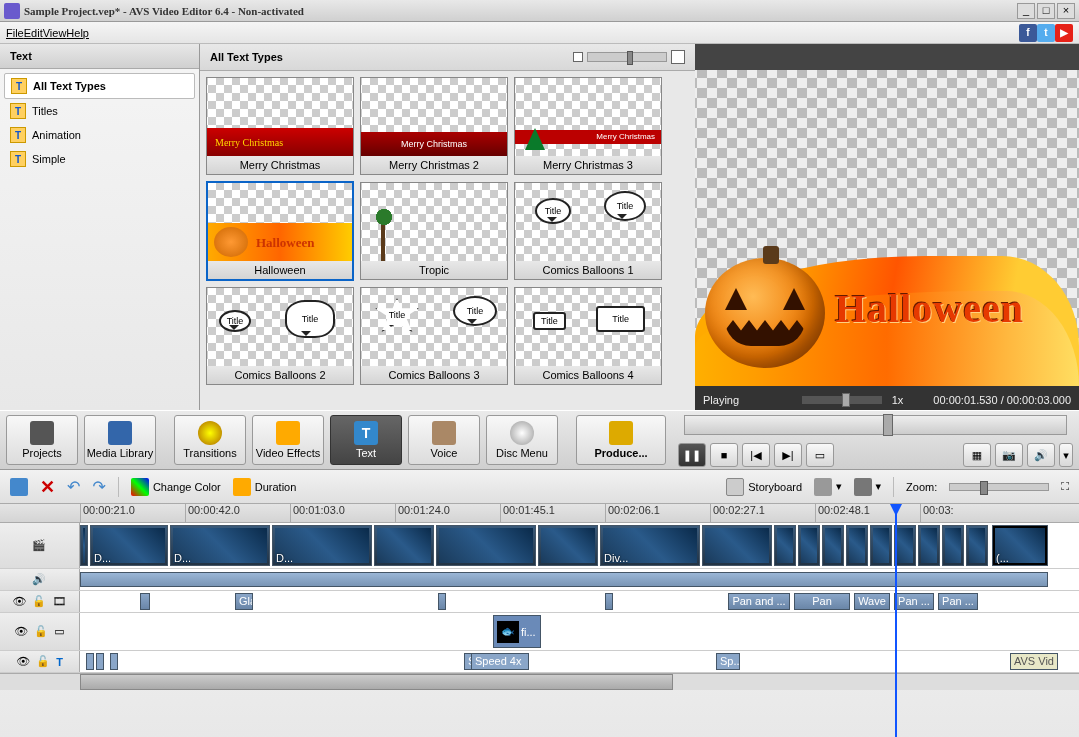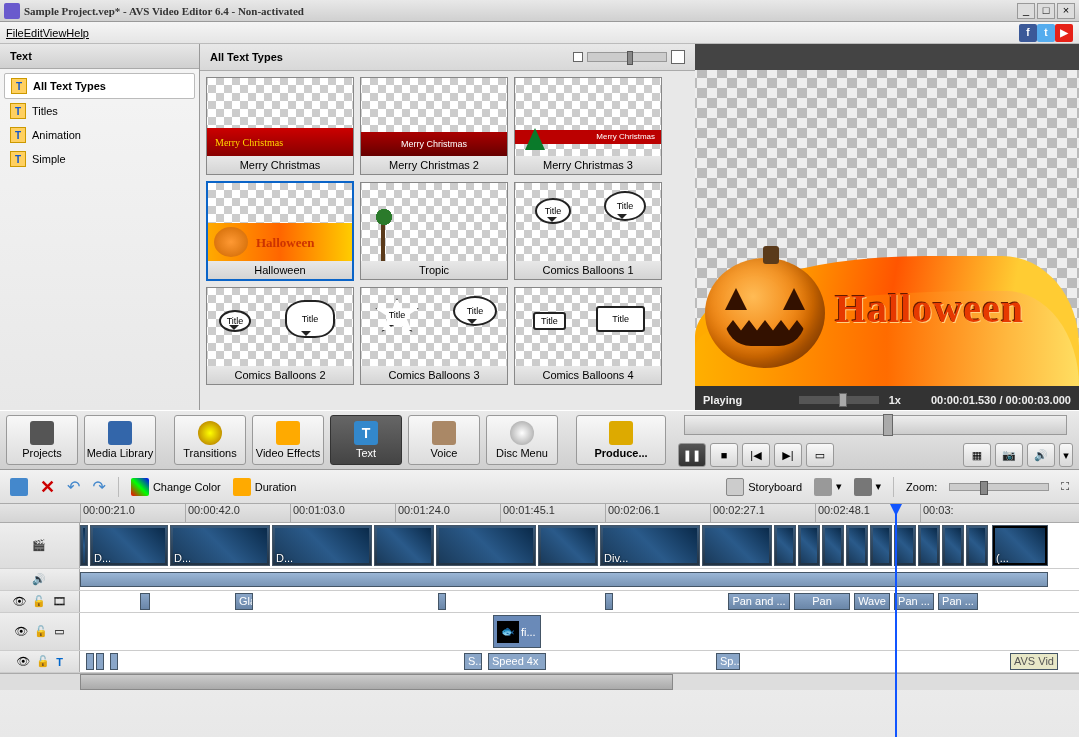--- a/index.html
+++ b/index.html
@@ -56,21 +56,21 @@
 .rightcol { width: 384px; background: #222; display: flex; flex-direction: column; }
 .preview { flex: 1; background: repeating-conic-gradient(#bbb 0% 25%, #eee 0% 50%) 50% / 20px 20px; position: relative; border-top: 26px solid #444; border-bottom: 4px solid #333; overflow: hidden; }
 .preview .swoosh { position: absolute; bottom: 0; left: 0; right: 0; height: 130px; background: linear-gradient(100deg, #ffaa00 20%, #ff5500 50%, #ffcc33 80%); border-top-left-radius: 60% 80px; border-top-right-radius: 20% 90px; }
 .preview .swoosh2 { position: absolute; bottom: 0; left: 0; right: 0; height: 95px; background: linear-gradient(90deg, #ffb000, #ff6e00, #ffe066); border-top-left-radius: 80% 60px; border-top-right-radius: 20% 100px; opacity: .9;}
 .preview .bigpump { position: absolute; bottom: 18px; left: 10px; width: 120px; height: 110px; background: radial-gradient(circle at 40% 35%, #ffbb55, #ee7700 60%, #aa4400); border-radius: 50%; box-shadow: inset -10px -10px 25px rgba(0,0,0,.35); }
 .preview .bigpump .eye { position: absolute; top: 30px; width: 22px; height: 22px; background: #331100; clip-path: polygon(50% 0, 100% 100%, 0 100%); }
 .preview .bigpump .eyeL { left: 20px; } .preview .bigpump .eyeR { right: 20px; }
 .preview .bigpump .mouth { position: absolute; bottom: 22px; left: 20px; right: 20px; height: 26px; background: #331100; clip-path: polygon(0 40%,10% 0,20% 40%,30% 0,40% 40%,50% 0,60% 40%,70% 0,80% 40%,90% 0,100% 40%,100% 100%,0 100%); border-radius: 0 0 40px 40px; }
 .preview .bigpump .stem { position: absolute; top: -12px; left: 48%; width: 16px; height: 18px; background: #5a3a1a; border-radius: 3px; }
 .preview .halltxt { position: absolute; bottom: 54px; left: 140px; font-family: "Times New Roman", serif; font-size: 40px; font-weight: bold; color: #e63900; text-shadow: 1px 1px 0 #ffd080, -1px -1px 0 #661a00; letter-spacing: 1px; }
-.statusbar { height: 20px; background: #333; color: #eee; display: flex; align-items: center; padding: 0 8px; font-size: 10px; gap: 10px; font-weight: bold; }
+.statusbar { height: 20px; background: #333; color: #eee; display: flex; align-items: center; padding: 0 8px; font-size: 10px; gap: 10px; }
 .statusbar .sp { flex: 1; }
 .speedslider { width: 80px; height: 8px; background: #555; position: relative; }
 .speedslider .kn { position: absolute; top: -3px; left: 50%; width: 8px; height: 14px; background: #aaa; border: 1px solid #666; }
 
 .seekbar { height: 20px; background: linear-gradient(#eee,#ccc); border: 1px solid #999; position: relative; margin: 2px 6px; }
 .seekbar .kn { position: absolute; top: -2px; left: 52%; width: 10px; height: 22px; background: #aaa; border: 1px solid #666; }
 
 .btnrow { display: flex; }
 .toolbar { background: linear-gradient(#eaeaea, #cfcfcf); padding: 4px 6px; display: flex; gap: 6px; border-top: 1px solid #fff; border-bottom: 1px solid #999; }
 .tbtn { width: 72px; height: 50px; background: linear-gradient(#f8f8f8, #dcdcdc); border: 1px solid #999; border-radius: 3px; display: flex; flex-direction: column; align-items: center; justify-content: center; gap: 2px; cursor: pointer; font-size: 10px; }
@@ -454,21 +454,21 @@
     <div class="trackhead">
         <span class="tiny">👁</span>
         <span class="tiny">🔓</span>
         <span style="color:#06c;font-weight:bold">T</span>
       </div>
     <div class="trackbody">
       <div class="clip spd" style="left:6px;width:6px"></div>
       <div class="clip spd" style="left:16px;width:6px"></div>
       <div class="clip spd" style="left:30px;width:6px"></div>
       <div class="clip spd" style="left:384px;width:18px"><span>S...</span></div>
-      <div class="clip spd" style="left:408px;width:58px"><span>Speed 4x</span></div>
+      <div class="clip spd" style="left:391px;width:58px"><span>Speed 4x</span></div>
       <div class="clip spd" style="left:636px;width:24px"><span>Sp...</span></div>
       <div class="clip" style="left:930px;width:48px;background:#e8e8c8;color:#555"><span>AVS Vid</span></div>
     </div>
   </div>
 
   <div class="hscroll">
       <div class="thumb-scroll"></div>
     </div>
 </div>
 

